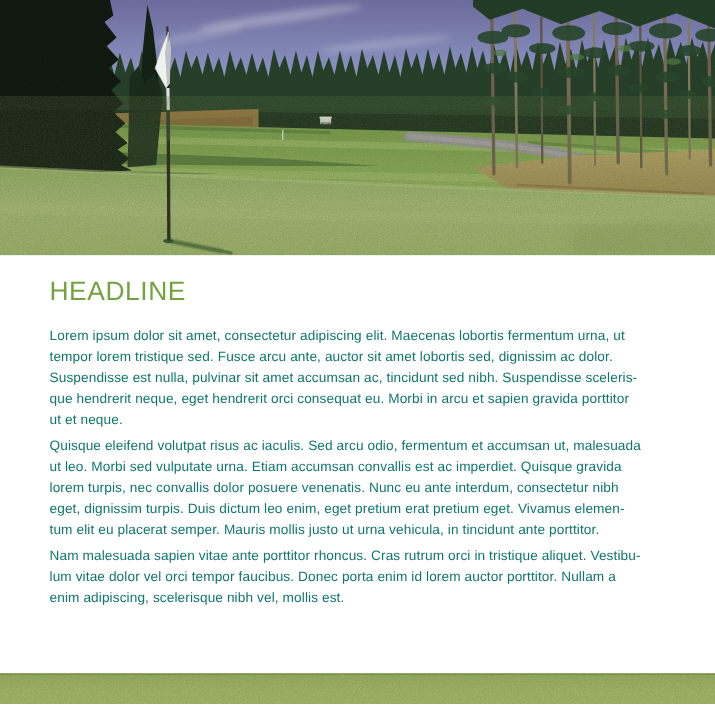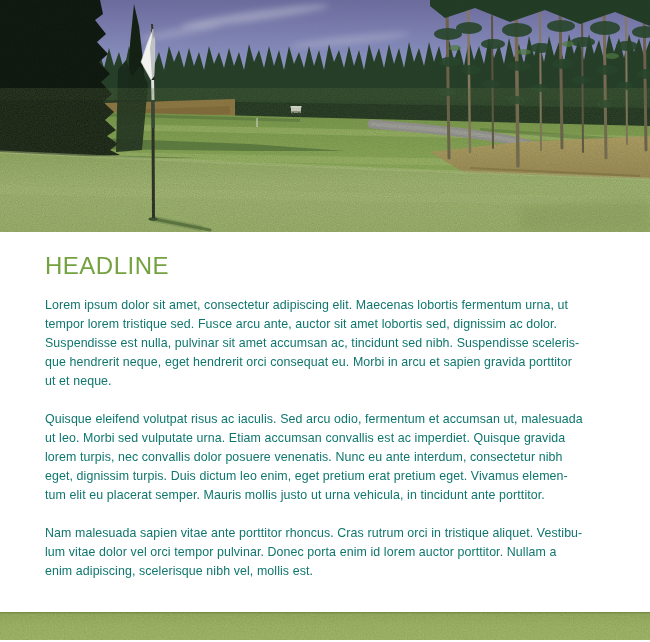--- a/index.html
+++ b/index.html
@@ -16,21 +16,21 @@
     color: #74a240;
   }
   .content p {
     margin: 16px 0 0 0;
     font-size: 12.4px;
     line-height: 19px;
     color: #0f766e;
     letter-spacing: 0.1px;
     white-space: pre;
   }
-  .content p + p { margin-top: 19px; }
+  .content p + p { margin-top: 5px; }
   .footer-bar { position: absolute; left: 0; bottom: 0; display: block; width: 650px; height: 28px; }
 </style>
 </head>
 <body>
 
 <div class="page">
 
   <svg class="hero" viewBox="0 0 650 232" role="img">
     <defs>
       <linearGradient id="sky" x1="0" y1="0" x2="0" y2="1">
@@ -180,21 +180,21 @@
 tempor lorem tristique sed. Fusce arcu ante, auctor sit amet lobortis sed, dignissim ac dolor.
 Suspendisse est nulla, pulvinar sit amet accumsan ac, tincidunt sed nibh. Suspendisse sceleris-
 que hendrerit neque, eget hendrerit orci consequat eu. Morbi in arcu et sapien gravida porttitor
 ut et neque.</p>
     <p>Quisque eleifend volutpat risus ac iaculis. Sed arcu odio, fermentum et accumsan ut, malesuada
 ut leo. Morbi sed vulputate urna. Etiam accumsan convallis est ac imperdiet. Quisque gravida
 lorem turpis, nec convallis dolor posuere venenatis. Nunc eu ante interdum, consectetur nibh
 eget, dignissim turpis. Duis dictum leo enim, eget pretium erat pretium eget. Vivamus elemen-
 tum elit eu placerat semper. Mauris mollis justo ut urna vehicula, in tincidunt ante porttitor.</p>
     <p>Nam malesuada sapien vitae ante porttitor rhoncus. Cras rutrum orci in tristique aliquet. Vestibu-
-lum vitae dolor vel orci tempor pulvinar. Donec porta enim id lorem auctor porttitor. Nullam a
+lum vitae dolor vel orci tempor faucibus. Donec porta enim id lorem auctor porttitor. Nullam a
 enim adipiscing, scelerisque nibh vel, mollis est.</p>
   </div>
 
   <svg class="footer-bar" viewBox="0 0 650 28" preserveAspectRatio="none" role="img">
     <defs>
       <linearGradient id="footgrad" x1="0" y1="0" x2="0" y2="1">
         <stop offset="0" stop-color="#7d9840"></stop>
         <stop offset="0.5" stop-color="#8ca74d"></stop>
         <stop offset="1" stop-color="#90ab4f"></stop>
       </linearGradient>

